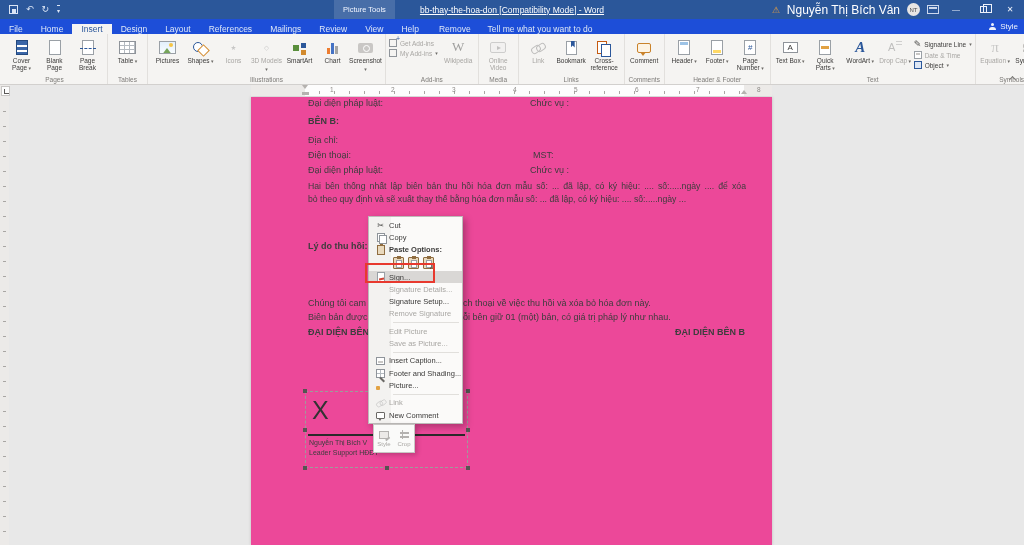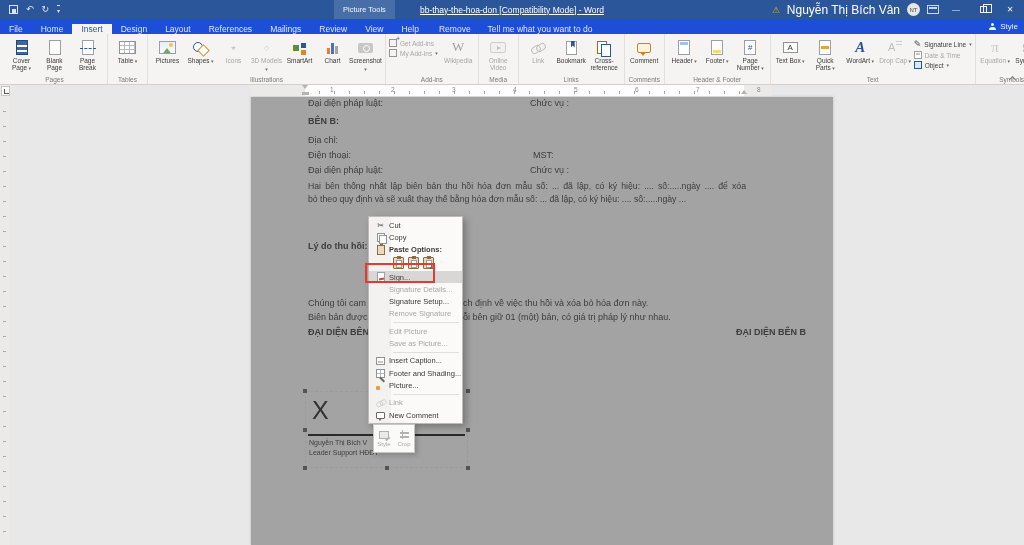--- a/index.html
+++ b/index.html
@@ -119,21 +119,21 @@
   .ruler-num { position:absolute; top:1px; font-size:6.5px; color:#8d8a87; }
   .indent-left { position:absolute; left:51px; top:0; width:7px; height:10px; }
   .indent-left::before { content:""; position:absolute; top:0; left:0; border-left:3.5px solid transparent; border-right:3.5px solid transparent; border-top:4px solid #b5b2af; }
   .indent-left::after { content:""; position:absolute; bottom:0; left:0; width:7px; height:3px; background:#b5b2af; }
   .indent-right { position:absolute; right:25px; top:5px; border-left:3.5px solid transparent; border-right:3.5px solid transparent; border-bottom:4px solid #b5b2af; }
   .vruler { position:absolute; left:0; top:85px; bottom:0; width:9px; background:#eceae8; z-index:4; }
   .vruler .vticks { position:absolute; top:12px; bottom:0; left:3px; width:3px; background:repeating-linear-gradient(to bottom,transparent 0 14px,#a9a6a3 14px 15px); }
 
   
   .docarea { position:absolute; top:85px; left:0; right:0; bottom:0; background:#e8e8e8; }
-  .page { position:absolute; left:251px; top:12px; width:582px; height:448px; background:#a3a3a3; box-shadow:0 0 3px rgba(0,0,0,.18); }
+  .page { position:absolute; left:251px; top:12px; width:521px; height:448px; background:#ec4899; box-shadow:0 0 3px rgba(0,0,0,.18); }
   .dline { position:absolute; font-size:9px; color:#3d3d3d; white-space:nowrap; }
   .bold { font-weight:bold; }
   .para { position:absolute; left:57px; width:438px; font-size:8.7px; color:#3d3d3d; text-align:justify; text-align-last:justify; white-space:nowrap; overflow:hidden; }
   .para.left-last { text-align-last:left; }
 
   
   .sigbox { position:absolute; left:54px; top:294px; width:163px; height:77px; border:1px dashed #9e9c9a; z-index:10; }
   .handle { position:absolute; width:4px; height:4px; background:#565452; }
   .sig-x { position:absolute; left:6px; top:4px; font-size:25px; color:#333; }
   .sig-line { position:absolute; left:2px; right:2px; top:42px; border-top:2px solid #2a2a2a; }
@@ -464,21 +464,21 @@
       <span class="dline bold" style="left:57px; top:19px;">BÊN B:</span>
       <span class="dline" style="left:57px; top:38px;">Địa chỉ:</span>
       <span class="dline" style="left:57px; top:53px;">Điện thoại:</span>
       <span class="dline" style="left:282px; top:53px;">MST:</span>
       <span class="dline" style="left:57px; top:68px;">Đại diện pháp luật:</span>
       <span class="dline" style="left:279px; top:68px;">Chức vụ :</span>
       <div class="para left-last" style="top:97px;">bỏ theo quy định và sẽ xuất thay thế bằng hóa đơn  mẫu số:  ...  đã lập, có ký hiệu:  ....   số:.....ngày  ...</div>
       <div class="para" style="top:84px;">Hai bên thống nhất lập biên bản thu hồi hóa đơn mẫu số:  ...  đã lập, có ký hiệu:  ....  số:.....ngày  ....  để xóa</div>
       <span class="dline bold" style="left:57px; top:144px;">Lý do thu hồi:</span>
       <span class="dline" style="left:57px; top:201px;">Chúng tôi cam k</span>
-      <span class="dline" style="left:212px; top:201px;">ch định về việc thu hồi và xóa bỏ hóa đơn này.</span>
+      <span class="dline" style="left:212px; top:201px;">ch thoại về việc thu hồi và xóa bỏ hóa đơn này.</span>
       <span class="dline" style="left:57px; top:215px;">Biên bản được l</span>
       <span class="dline" style="left:212px; top:215px;">ỗi bên giữ 01 (một) bản, có giá trị pháp lý như nhau.</span>
       <span class="dline bold" style="left:57px; top:230px;">ĐẠI DIỆN BÊN A</span>
       <span class="dline bold" style="right:27px; top:230px;">ĐẠI DIỆN BÊN B</span>
 
       <div class="sigbox">
         <span class="handle" style="left:-3px; top:-3px;"></span>
         <span class="handle" style="left:50%; top:-3px; margin-left:-2px;"></span>
         <span class="handle" style="right:-3px; top:-3px;"></span>
         <span class="handle" style="left:-3px; top:50%; margin-top:-2px;"></span>

